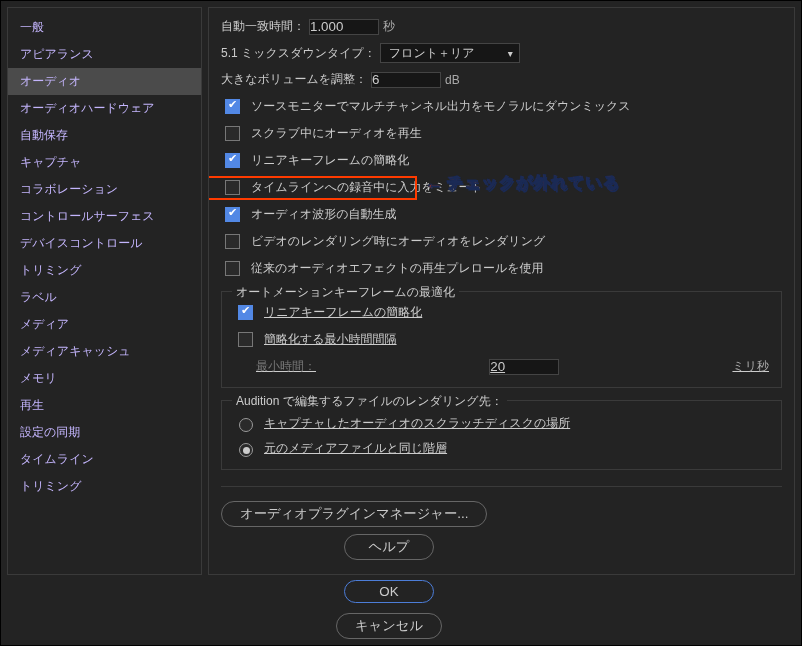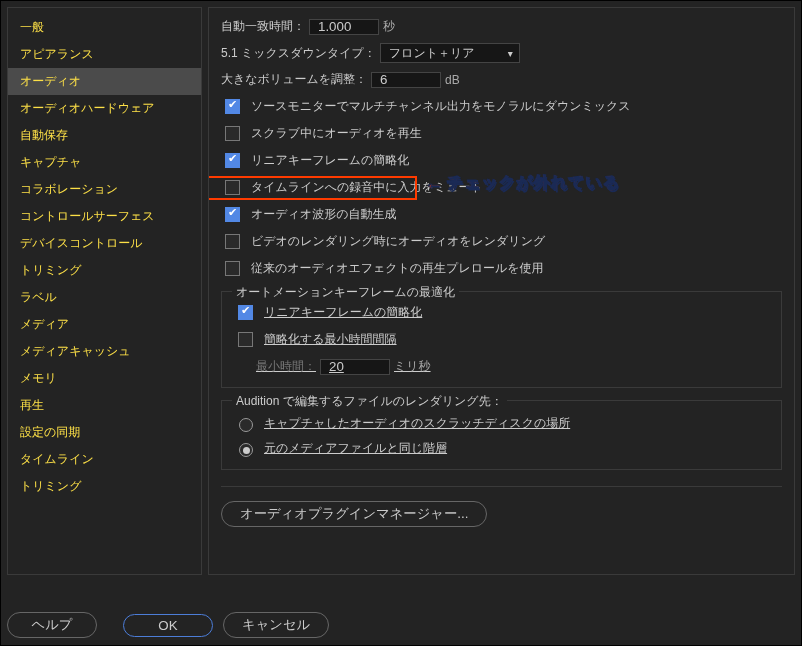--- a/index.html
+++ b/index.html
@@ -42,21 +42,21 @@
     height: 580px;
   }
   .sidebar {
     width: 195px;
     border: 1px solid #3a3a3a;
     background: #232323;
     padding: 6px 0;
   }
   .sidebar .nav-item {
     padding: 5px 12px;
-    color: #fde047;
+    color: #c4b5fd;
     cursor: pointer;
     white-space: nowrap;
   }
   .sidebar .nav-item.selected {
     background: #4b4b4b;
   }
   .content {
     flex: 1;
     border: 1px solid #3a3a3a;
     padding: 10px 12px;
@@ -68,21 +68,21 @@
     align-items: center;
     gap: 4px;
     margin-bottom: 8px;
     color: #ccc;
   }
   .row .lbl { white-space: nowrap; }
   .row input[type="text"] {
     background: #161616;
     border: 1px solid #444;
     color: #ccc;
-    padding: 2px 8px;
+    padding: 2px 0;
     height: 16px;
   }
   .row .unit { color: #aaa; }
   .select-like {
     background: #161616;
     border: 1px solid #444;
     padding: 2px 22px 2px 8px;
     color: #ccc;
     position: relative;
     min-width: 140px;
@@ -176,23 +176,25 @@
     color: #ccc;
     padding: 3px 18px;
     cursor: pointer;
   }
   .pill-button.primary { border-color: #4c7dd8; }
   .footer {
     position: absolute;
     bottom: 6px; left: 6px; right: 6px;
     height: 28px;
     display: flex;
+    justify-content: flex-end;
     gap: 10px;
     align-items: center;
     padding-right: 24px;
+    flex-direction: column;
   }
   .highlight-box {
     position: absolute;
     border: 2px solid #ff3b00;
     pointer-events: none;
   }
   .arrow {
     color: #ff3b00;
     font-weight: bold;
     font-size: 18px;
@@ -299,21 +301,21 @@
       <div class="fieldset">
         <span class="legend">オートメーションキーフレームの最適化</span>
         <label class="chk">
           <input type="checkbox" id="akf1" checked="" style="">
           <span>リニアキーフレームの簡略化</span>
         </label>
         <label class="chk">
           <input type="checkbox" id="akf2" style="">
           <span>簡略化する最小時間間隔</span>
         </label>
-        <div class="row" style="margin-left:22px; margin-top:8px; margin-bottom:0; color:#777;">
+        <div class="row" style="margin-left:22px; margin-top:8px; margin-bottom:0; color:#777;justify-content:space-between;">
           <span class="lbl">最小時間：</span>
           <input type="text" class="mini-input-disabled" style="width: 70px;" disabled="" value="20">
           <span class="unit">ミリ秒</span>
         </div>
       </div>
 
       <div class="fieldset" style="padding-top:14px;">
         <span class="legend">Audition で編集するファイルのレンダリング先：</span>
         <label class="radio">
           <input type="radio" name="aud" id="r0" style="">

